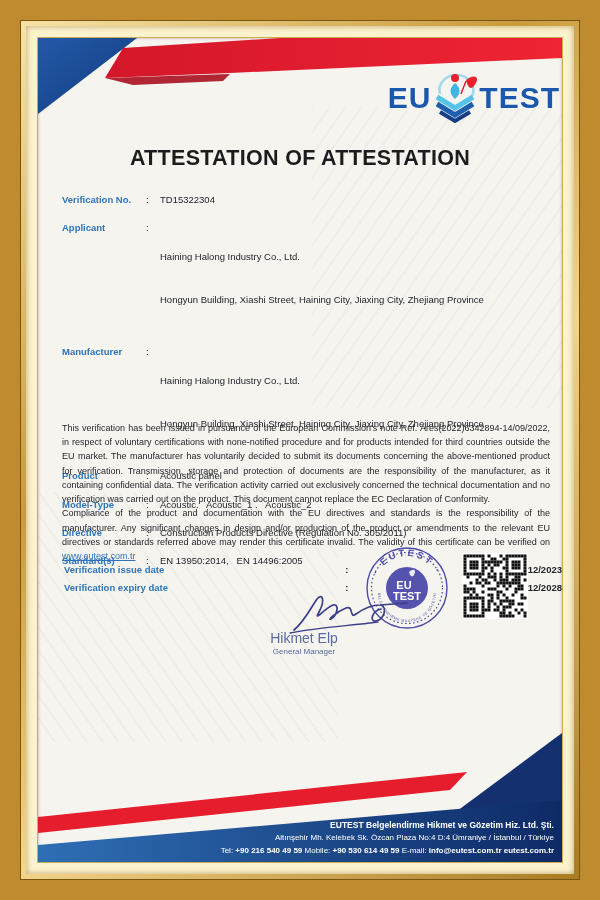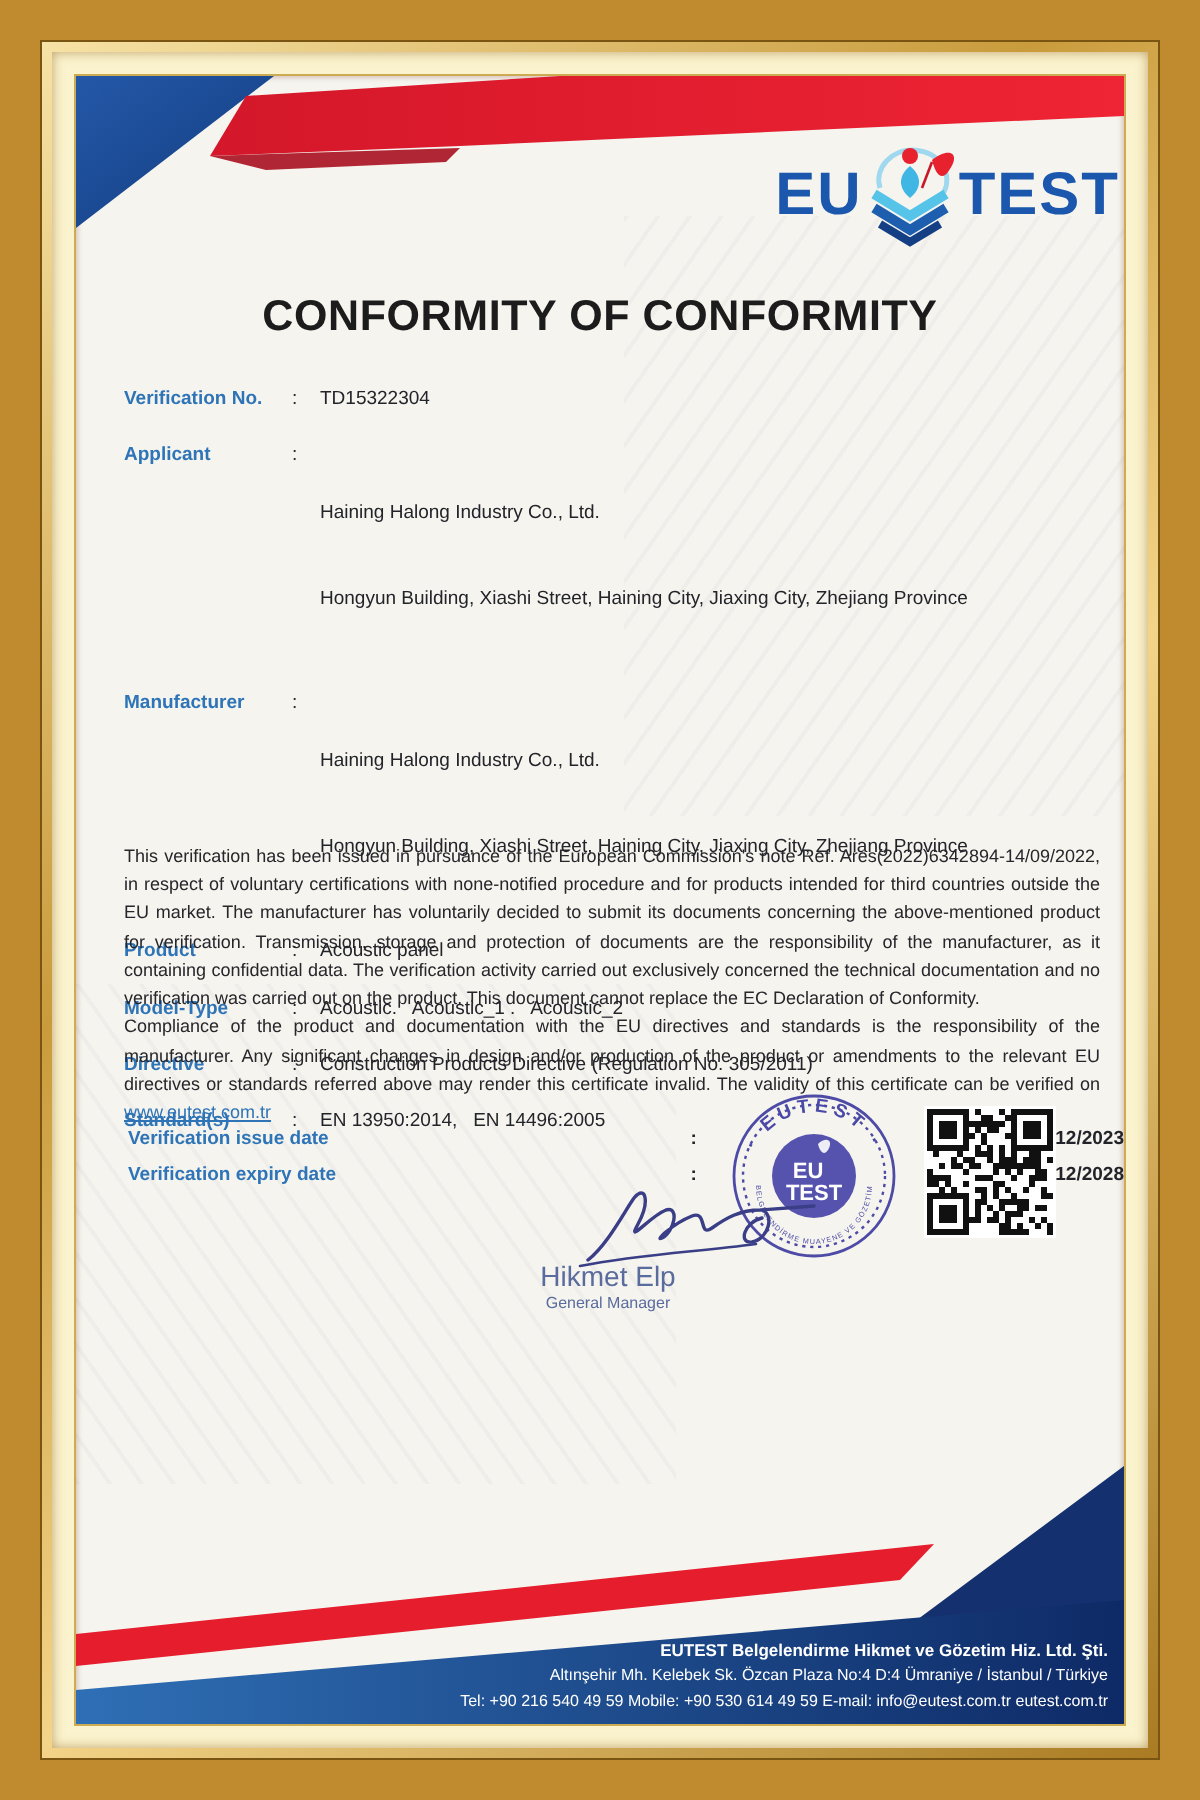--- a/index.html
+++ b/index.html
@@ -42,21 +42,21 @@
   .dlabel{width:122px;flex:none;color:#2e74b6;}
   .dcolon{width:10px;flex:none;color:#23242a;}
   .dvalue{color:#23242a;}
   .stamp{position:absolute;left:327px;top:508px;opacity:.93;}
   .qr{position:absolute;left:424px;top:515px;width:66px;height:66px;background:#fff;}
   .signame{position:absolute;left:211px;top:592px;width:110px;text-align:center;color:#5a6b9d;}
   .signame .nm{font-size:14px;margin:0;}
   .signame .ti{font-size:8px;margin:1px 0 0 0;}
   .sig{position:absolute;left:248px;top:554px;}
   .ftxt{position:absolute;right:8px;bottom:5px;text-align:right;color:#fff;font-size:8px;line-height:1.55;}
-  .ftxt .b{font-weight:normal;}
+  .ftxt .b{font-weight:bold;}
   .ftxt .l1{font-size:8.5px;font-weight:bold;}
 </style>
 </head>
 <body>
 
 <div class="frame">
  <div class="bevel">
   <div class="mat">
    <div class="paper">
 
@@ -87,21 +87,21 @@
         <path d="M27,11 C21,16 21,22 27,27 C33,22 33,16 27,11 Z" fill="#3fb6e3"></path>
         <path d="M38,8 C47,1 53,5 46,14 C43,18 40,16 38,8 Z" fill="#e8212f"></path>
         <path d="M38,9 L33,22" stroke="#c91726" stroke-width="1.3" fill="none"></path>
         <path d="M9,25 L27,36 L45,25" stroke="#56c3e8" stroke-width="5" fill="none"></path>
         <path d="M9,32 L27,43 L45,32" stroke="#1d5fae" stroke-width="5" fill="none"></path>
         <path d="M12,40 L27,49 L42,40" stroke="#143f85" stroke-width="4" fill="none"></path>
       </svg>
       <span class="word">TEST</span>
     </div>
 
-    <h1 class="title">CONFORMITY OF CONFORMITY</h1>
+    <h1 class="title">ATTESTATION OF ATTESTATION</h1>
 
     <div class="fields">
       <div class="frow">
         <span class="flabel">Verification No.</span>
         <span class="fcolon">:</span>
         <div class="fvalue">TD15322304</div>
       </div>
       <div class="frow two">
         <span class="flabel">Applicant</span>
         <span class="fcolon">:</span>

